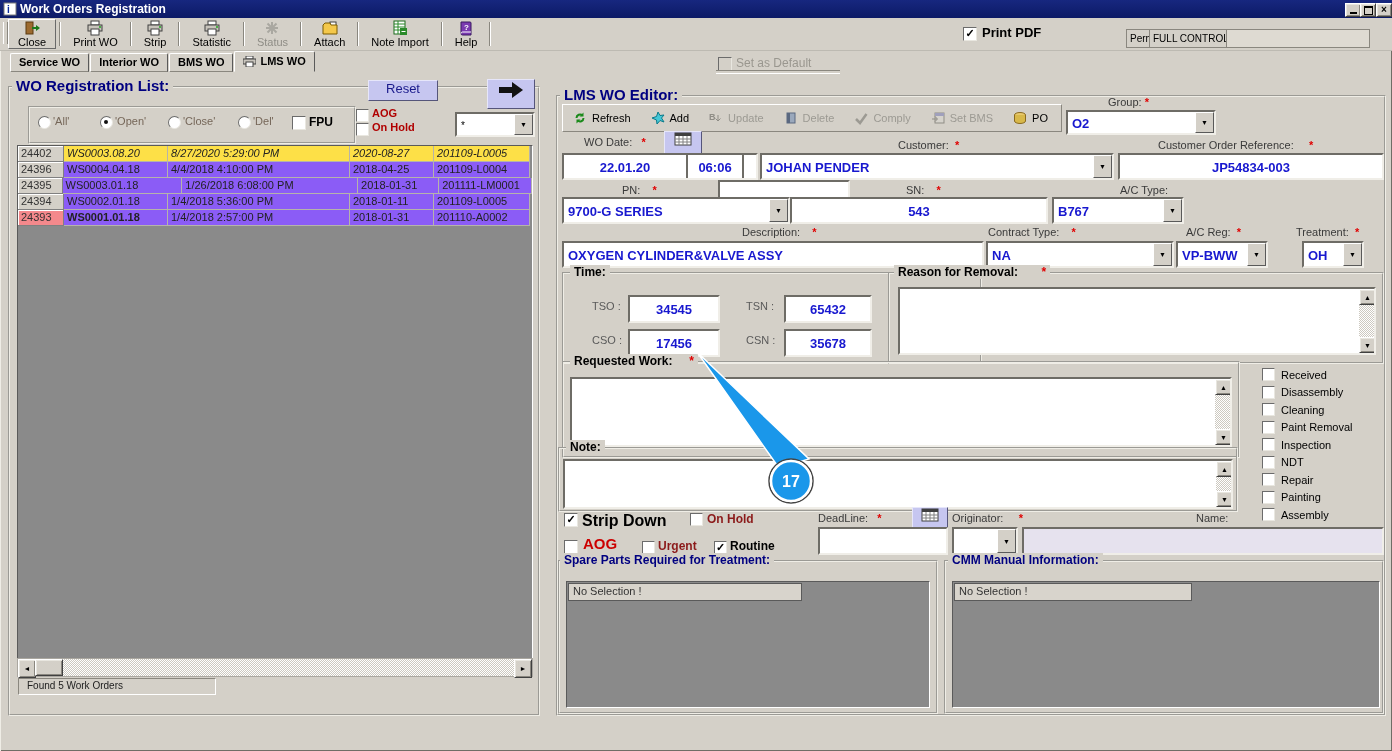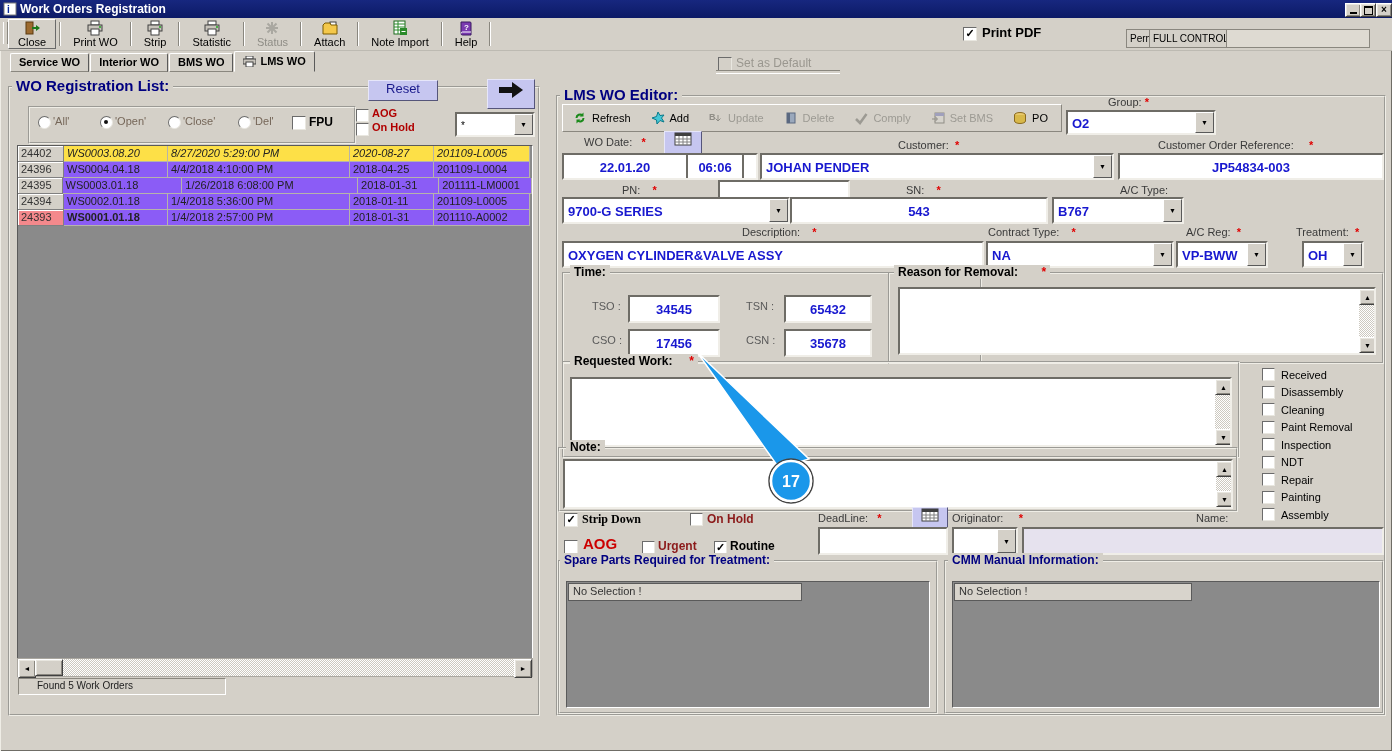--- a/index.html
+++ b/index.html
@@ -291,21 +291,21 @@
         <div class="gcell gdata" style="width: 96px;">201110-A0002</div>
       </div>
     </div>
 
   <div class="abs dither z2" style="left:17px;top:658px;width:514px;height:17px;border:1px solid #aaa7a0;">
     <span class="hsa raised2" style="left:0;">◄</span>
     <span class="abs raised2" style="left:17px;top:0;width:26px;height:15px;"></span>
     <span class="hsa raised2" style="right:0;">►</span>
   </div>
 
-  <div class="abs z2" style="left:18px;top:678px;width:188px;height:15px;border:1px solid;border-color:#8a877f #fff #fff #8a877f;font-size:10px;line-height:14px;padding-left:18px;color:#222;"><span>Found 5 Work Orders</span></div>
+  <div class="abs z2" style="left:18px;top:678px;width:188px;height:15px;border:1px solid;border-color:#8a877f #fff #fff #8a877f;font-size:10px;line-height:14px;padding-left:8px;color:#222;"><span>Found 5 Work Orders</span></div>
 
   <div class="grp" style="left:556px;top:95px;width:826px;height:617px;"></div>
   <span class="ptitle" style="left:560px;top:86px;">LMS WO Editor:</span>
 
   <div id="etb">
       <div class="etbb">
         <span class="ic" style="display: inline-flex;">
           <svg width="14" height="14">
             <path d="M3.5 7a3.5 3.5 0 0 1 6-2.4M10.5 7a3.5 3.5 0 0 1-6 2.4" stroke="#1a8a1a" stroke-width="2" fill="none"></path>
             <path d="M10.5 1.5v4h-4z" fill="#1a8a1a"></path>
@@ -527,21 +527,21 @@
   <span class="leg" style="left:566px;top:440px;">Note:</span>
   <div class="fld abs z2" style="left:563px;top:459px;width:666px;height:46px;">
     <span class="val" style="top:6px;transform:none;"></span>
     <div class="vscroll dither" style="right:0;top:0;bottom:0;">
       <span class="sa raised2" style="top:0;">▲</span>
       <span class="sa raised2" style="bottom:0;">▼</span>
     </div>
   </div>
 
   <span class="cb z2 on" style="left:564px;top:513px;">✓</span>
-  <span class="cblbl z2" style="left:582px;top:512px;font-weight:bold;font-size:12px;font-family:Liberation Serif, serif;">Strip Down</span>
+  <span class="cblbl z2" style="left:582px;top:512px;font-weight:bold;font-size:16px;">Strip Down</span>
   <span class="cb z2" style="left:690px;top:513px;width:11px;height:11px;"></span>
   <span class="cblbl z2" style="left:707px;top:512px;font-weight:bold;font-size:12px;color:#8b1a1a;">On Hold</span>
 
   <span class="lbl z2" style="left:818px;top:512px;"><span>DeadLine:</span>&nbsp;&nbsp;&nbsp;<span class="req">*</span></span>
   <div class="abs lavbtn z2" style="left:912px;top:507px;width:34px;height:22px;">
     <span><svg width="18" height="14">
           <rect x="1" y="1" width="16" height="12" fill="#fff" stroke="#404040"></rect>
           <rect x="1" y="1" width="16" height="3" fill="#404040"></rect>
           <path d="M5 4v9M9 4v9M13 4v9M1 7h16M1 10h16" stroke="#808080" fill="none"></path>
         </svg></span>

